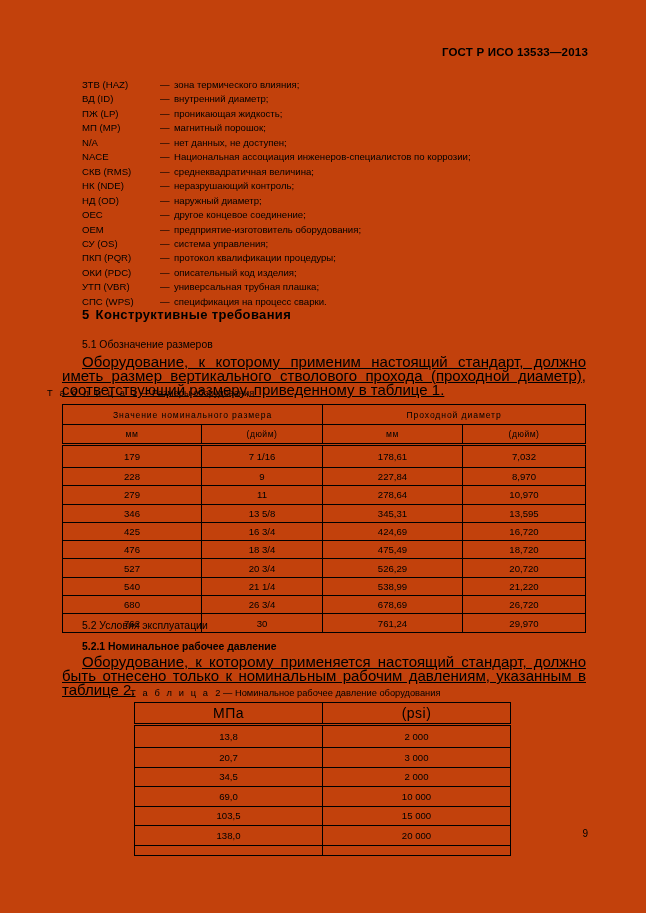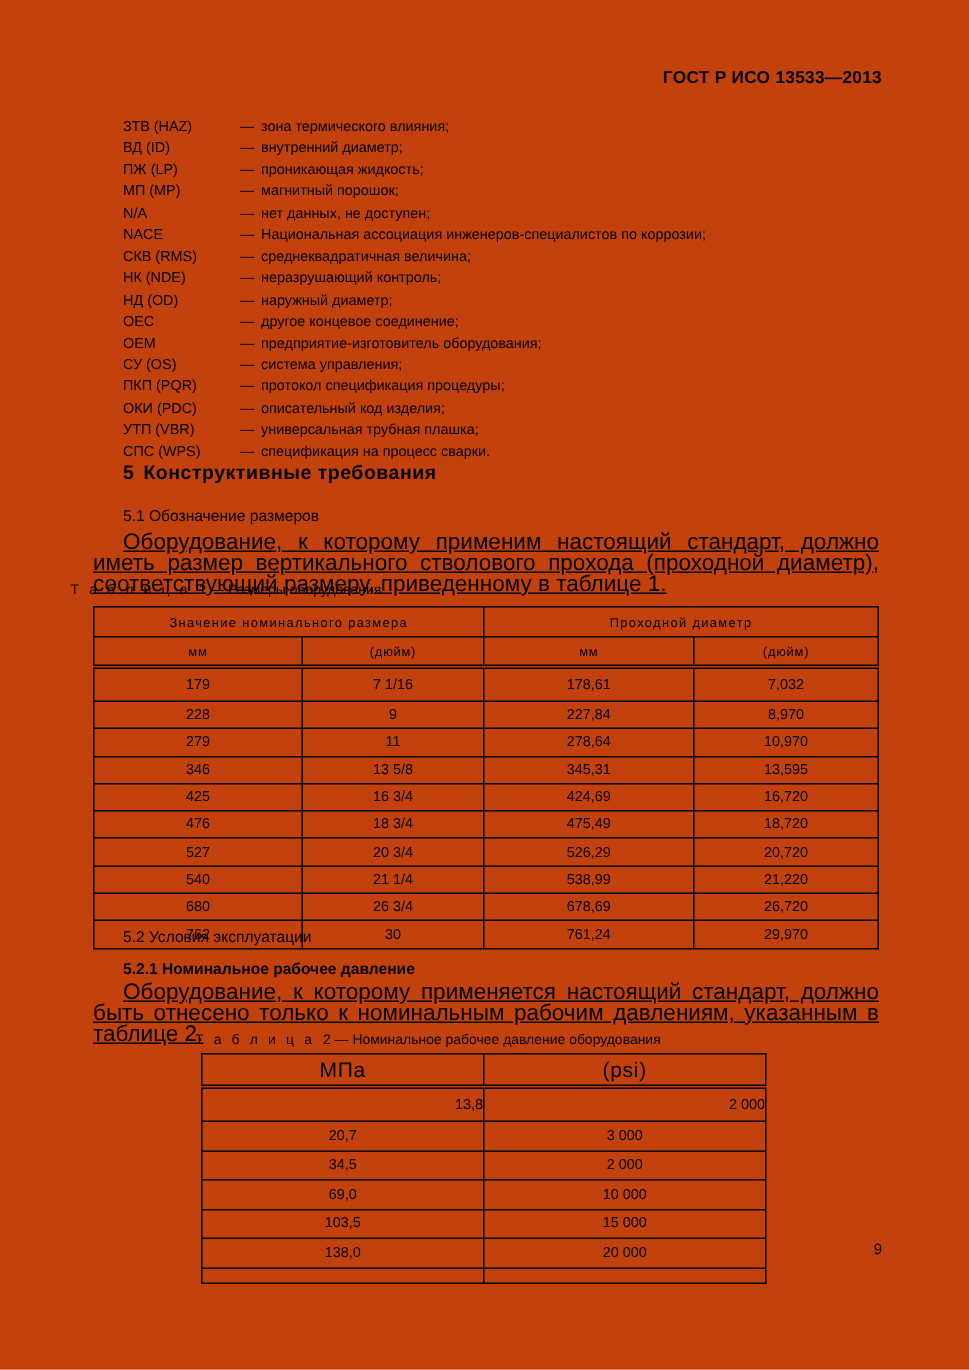--- a/index.html
+++ b/index.html
@@ -154,21 +154,21 @@
     height: 20px;
     letter-spacing: 0.5px;
   }
   .tbl2 tr.headsep th {
     border-bottom: 3px double #000000;
   }
   .tbl2 td {
     font-size: 9.6px;
     height: 18.5px;
   }
-  .tbl2 tr.firstdata td { height: 21px; text-align: right; }
+  .tbl2 tr.firstdata td { height: 21px; }
   .tbl2 tr.lastpad td { height: 9px; border-top: none; }
 
   
   .page-num {
     position: absolute;
     top: 828px;
     right: 58px;
     font-size: 10px;
   }
 </style>
@@ -236,21 +236,21 @@
       <span class="abbr-def">предприятие-изготовитель оборудования;</span>
     </div>
     <div class="abbr-row">
       <span class="abbr-term">СУ (OS)</span>
       <span class="abbr-dash">—</span>
       <span class="abbr-def">система управления;</span>
     </div>
     <div class="abbr-row">
       <span class="abbr-term">ПКП (PQR)</span>
       <span class="abbr-dash">—</span>
-      <span class="abbr-def">протокол спецификация процедуры;</span>
+      <span class="abbr-def">протокол квалификации процедуры;</span>
     </div>
     <div class="abbr-row">
       <span class="abbr-term">ОКИ (PDC)</span>
       <span class="abbr-dash">—</span>
       <span class="abbr-def">описательный код изделия;</span>
     </div>
     <div class="abbr-row">
       <span class="abbr-term">УТП (VBR)</span>
       <span class="abbr-dash">—</span>
       <span class="abbr-def">универсальная трубная плашка;</span>

